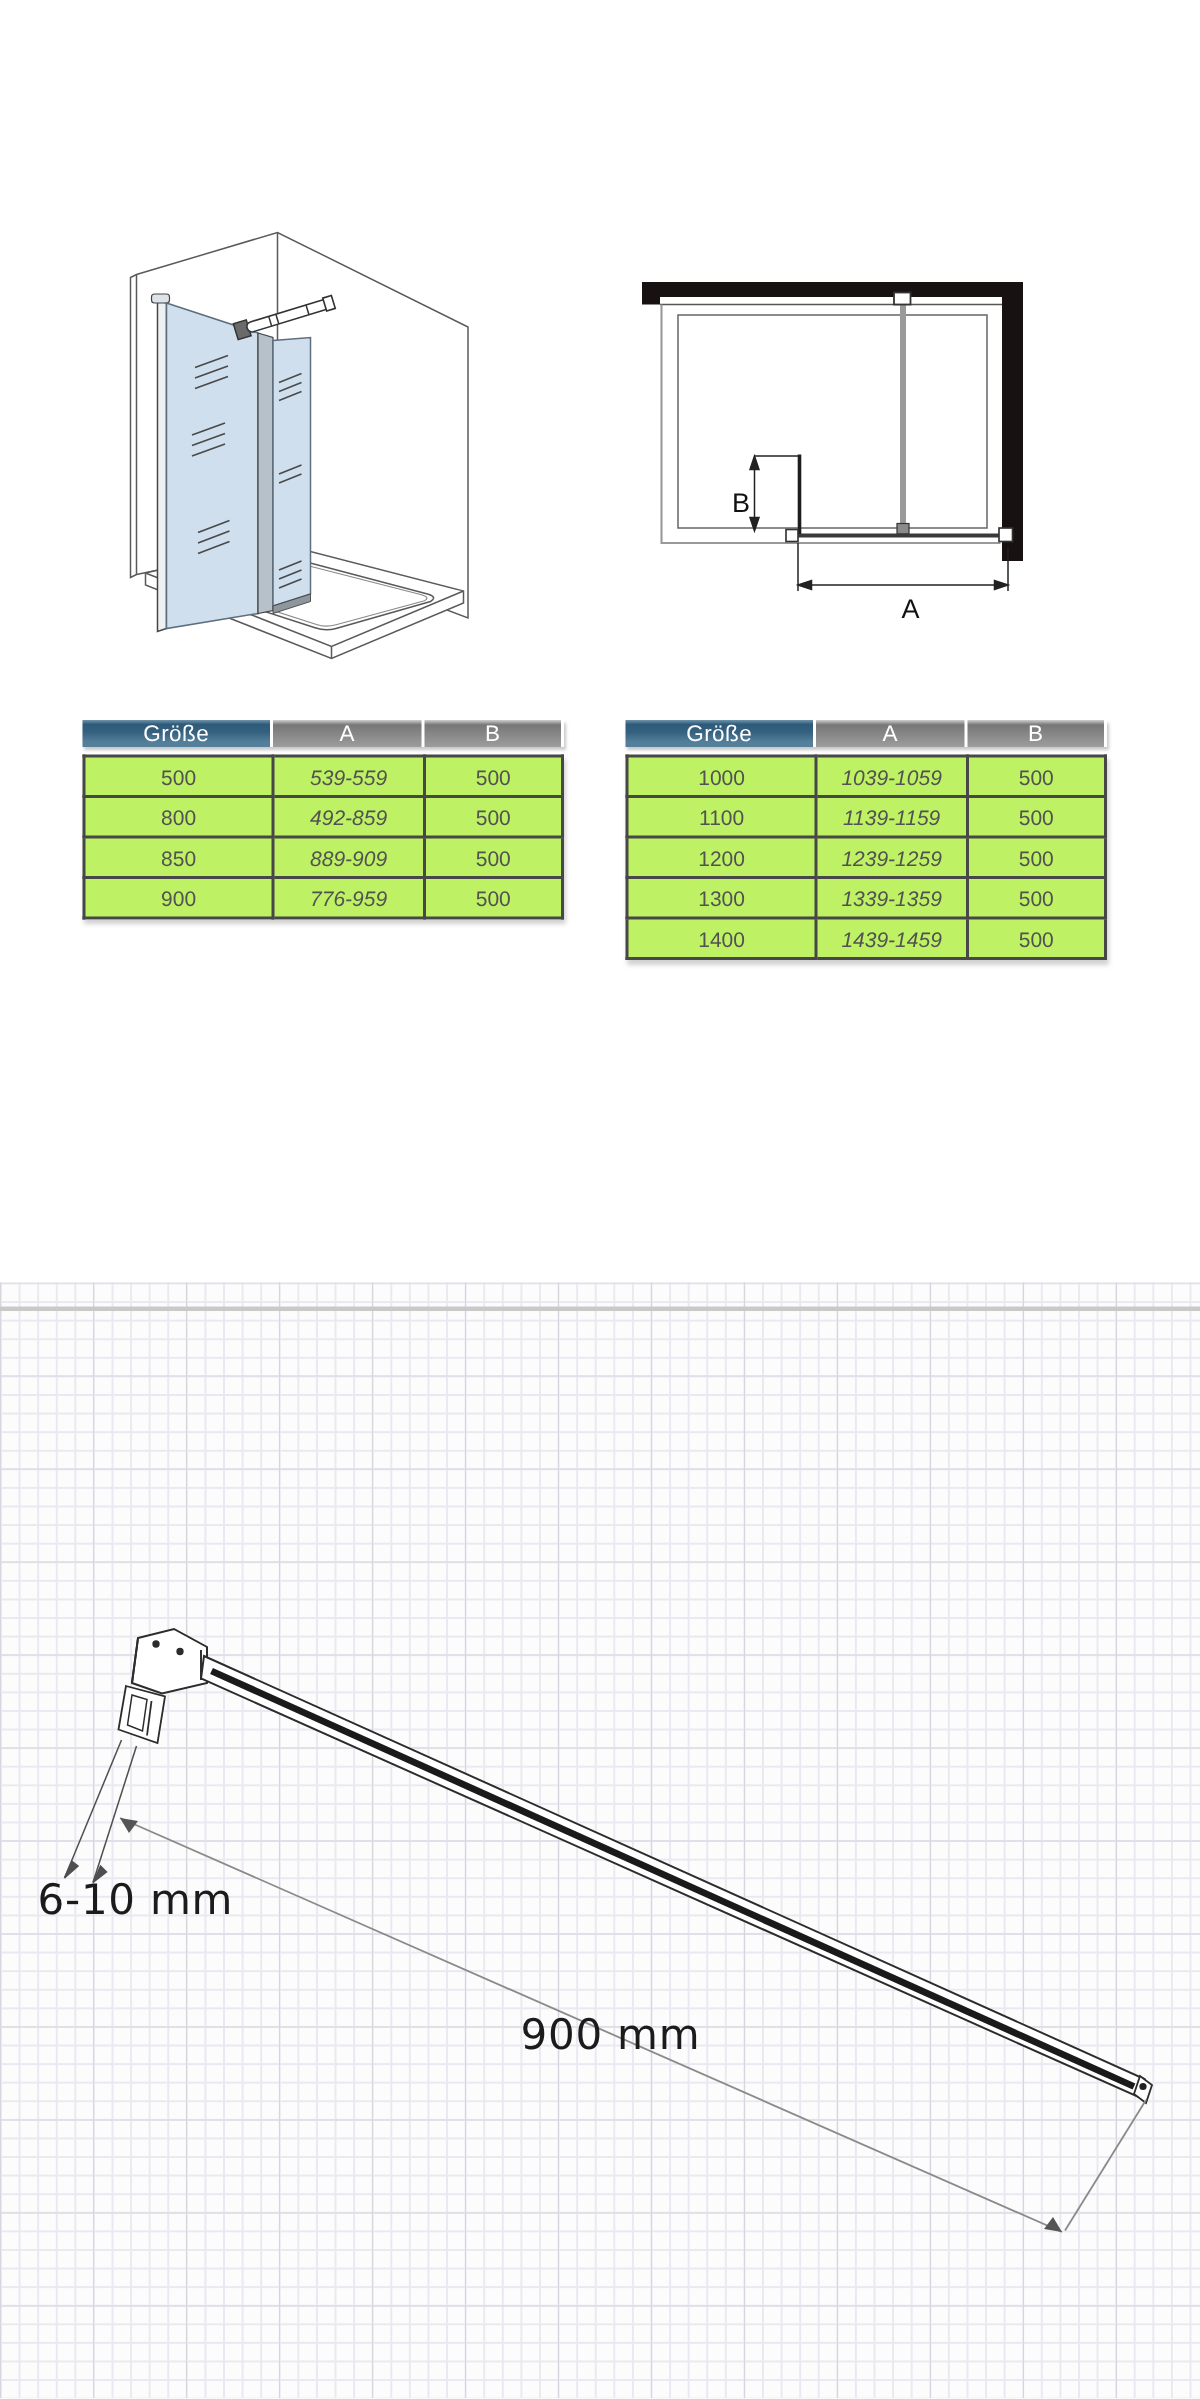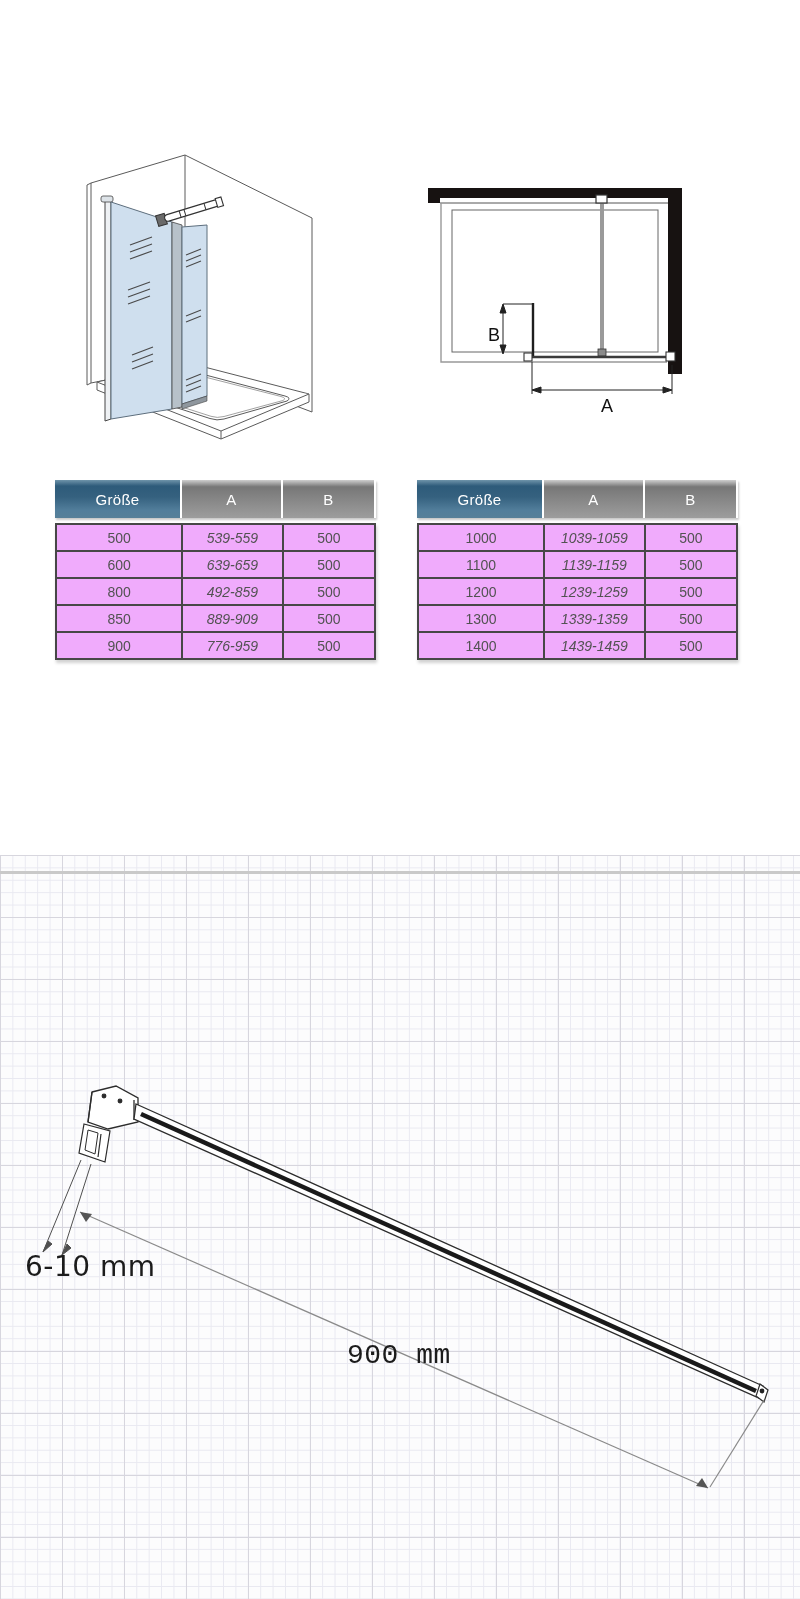--- a/index.html
+++ b/index.html
@@ -1,30 +1,30 @@
 <!DOCTYPE html>
 <html><head>
 <meta charset="utf-8">
 <style>
   html,body{margin:0;padding:0;background:#ffffff;}
   #page{position:relative;width:800px;height:1599px;background:#ffffff;overflow:hidden;
         font-family:"Liberation Sans",sans-serif;}
 
   
   .tbl{position:absolute;width:321px;}
-  .tbl-head{display:flex;height:38px;gap:2px;box-shadow:1px 2px 2px rgba(0,0,0,.22);}
+  .tbl-head{display:flex;height:18px;gap:2px;box-shadow:1px 2px 2px rgba(0,0,0,.22);}
   .hcell{display:flex;align-items:center;justify-content:center;color:#ffffff;
          font-size:15px;letter-spacing:.3px;}
   .hcell.c1{width:125px;background:linear-gradient(180deg,#6f94aa 0%,#2e5b7a 16%,#35617f 45%,#527e9b 80%,#578099 100%);}
   .hcell.c2{width:99px;background:linear-gradient(180deg,#cfcfcf 0%,#777777 18%,#868686 50%,#9d9d9d 100%);}
   .hcell.c3{width:91px;background:linear-gradient(180deg,#cfcfcf 0%,#777777 18%,#868686 50%,#9d9d9d 100%);}
   .tbl-body{border-collapse:collapse;width:321px;margin-top:5px;
             box-shadow:1px 3px 3px rgba(0,0,0,.18);}
   .tbl-body td{border:2px solid #474747;height:25px;text-align:center;vertical-align:middle;
-               font-size:14px;color:#525252;background:#f0abfc;padding:0;}
+               font-size:14px;color:#525252;background:#bef264;padding:0;}
   .tbl-body td.c1{width:121px;}
   .tbl-body td.c2{width:96px;font-style:italic;}
   .tbl-body td.c3{width:88px;}
 
   
   .grid-section{position:absolute;left:0;top:855px;width:800px;height:744px;
     background-color:#fcfcfd;
     background-image:
       linear-gradient(to right,#d7d6de 1px,transparent 1px),
       linear-gradient(to bottom,#d7d6de 1px,transparent 1px),
@@ -137,25 +137,20 @@
       <div class="hcell c3">B</div>
     </div>
     <table class="tbl-body">
         <tbody>
       <tr>
         <td class="c1">500</td>
         <td class="c2">539-559</td>
         <td class="c3">500</td>
           </tr>
       <tr>
-        <td class="c1">600</td>
-        <td class="c2">639-659</td>
-        <td class="c3">500</td>
-          </tr>
-      <tr>
         <td class="c1">800</td>
         <td class="c2">492-859</td>
         <td class="c3">500</td>
           </tr>
       <tr>
         <td class="c1">850</td>
         <td class="c2">889-909</td>
         <td class="c3">500</td>
           </tr>
       <tr>
@@ -240,15 +235,15 @@
 
     <g stroke="#8a8a8a" stroke-width="1.2" fill="#8a8a8a">
       <line x1="80" y1="172" x2="708" y2="448"></line>
       <line x1="764" y1="360" x2="710" y2="447"></line>
       <path d="M80,172 L92,174 L86,182 Z" stroke="none" fill="#555555"></path>
       <path d="M708,448 L696,446 L702,438 Z" stroke="none" fill="#555555"></path>
     </g>
   </svg>
 
   <span class="dim-label" style="left:25px;top:1250px;">6-10 mm</span>
-  <span class="dim-label" style="left:347px;top:1340px;font-family:Liberation Mono, monospace;">900 mm</span>
+  <span class="dim-label" style="left:347px;top:1340px;">900 mm</span>
 
 </div>
 
 </body></html>

